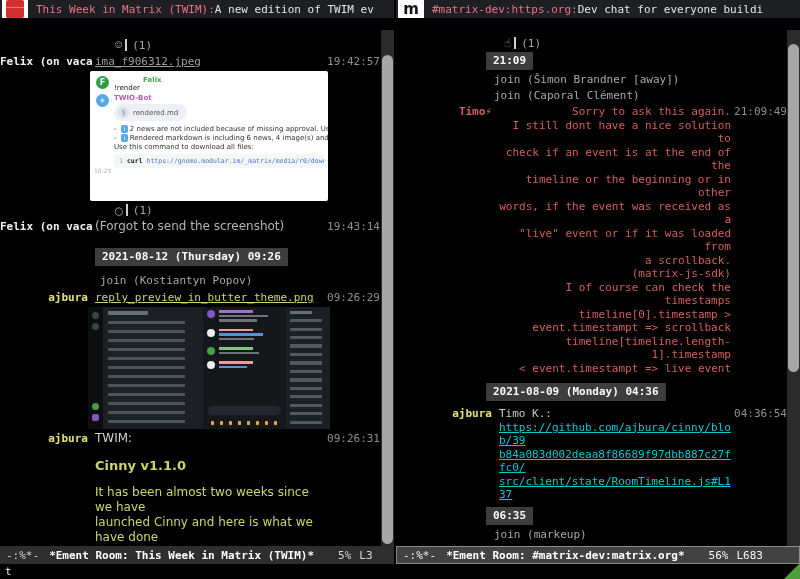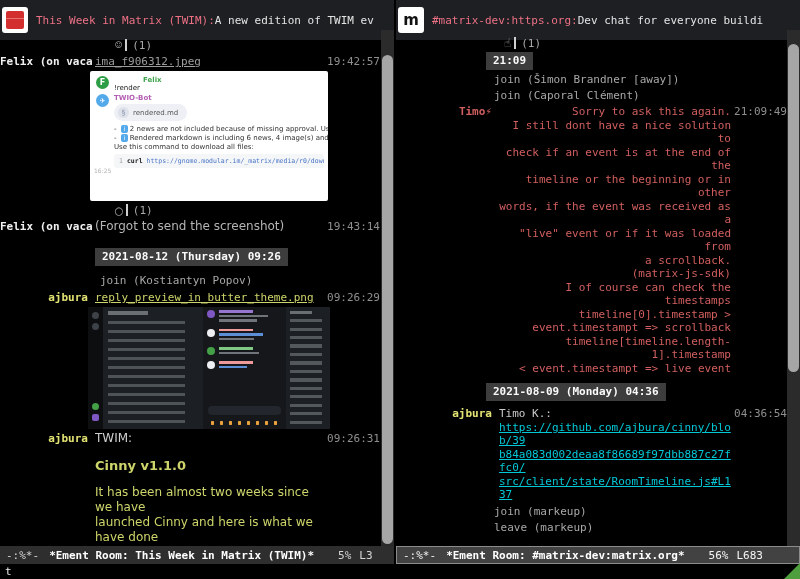--- a/index.html
+++ b/index.html
@@ -3,21 +3,21 @@
 <meta charset="utf-8">
 <style>
   html,body{margin:0;padding:0;background:#000;}
   .screen{position:relative;width:800px;height:579px;background:#000;overflow:hidden;
           font-family:"DejaVu Sans Mono","Liberation Mono",monospace;font-size:11px;color:#b3b3b3;}
   .panes{display:flex;height:564px;}
   .pane{position:relative;overflow:hidden;}
   .pane.lp{width:394px;border-right:2px solid #000;}
   .pane.rp{width:404px;}
   
-  .hdr{height:40px;background:#1d1f22;display:flex;align-items:center;white-space:nowrap;overflow:hidden;}
+  .hdr{height:18px;background:#1d1f22;display:flex;align-items:center;white-space:nowrap;overflow:hidden;}
   .avbox{width:26px;height:26px;background:#fff;border-radius:3px;margin:2px 8px 2px 2px;flex:none;
          display:flex;align-items:center;justify-content:center;}
   .av-twim{width:18px;height:18px;background:#d32f2f;border-radius:2px;
            background-image:linear-gradient(#d32f2f 40%,#e57373 40%,#e57373 46%,#d32f2f 46%);}
   .av-m{color:#111;font-weight:bold;font-size:15px;font-family:"DejaVu Sans",sans-serif;}
   .rname{color:#ee7186;}
   .rtopic{color:#e4e4e4;}
   
   .bod{position:absolute;top:30px;left:0;right:0;height:516px;overflow:hidden;}
   .lp .bod{padding:6px 14px 0 0;box-sizing:border-box;}
@@ -313,20 +313,21 @@
 
         <div class="row" style="margin-top:4px;">
           <span class="gut uylw">ajbura</span>
           <span class="mtxt" style="color:#c9c9c9;"><span>Timo K.:</span>
 <span class="cyan lnk" style="white-space:pre-line;">https://github.com/ajbura/cinny/blob/39
 b84a083d002deaa8f86689f97dbb887c27ffc0/
 src/client/state/RoomTimeline.js#L137</span></span>
           <span class="ts">04:36:54</span>
         </div>
 
+        <div class="th-ind" style="margin-top:5px;"><span class="datehdr">06:35</span></div>
         <div class="evt">join (markeup)</div>
         <div class="evt">leave (markeup)</div>
 
         <div class="sb">
             <div class="th"></div>
           </div>
       </div>
 
       <div class="mode">
         <span>-:%*-</span>

